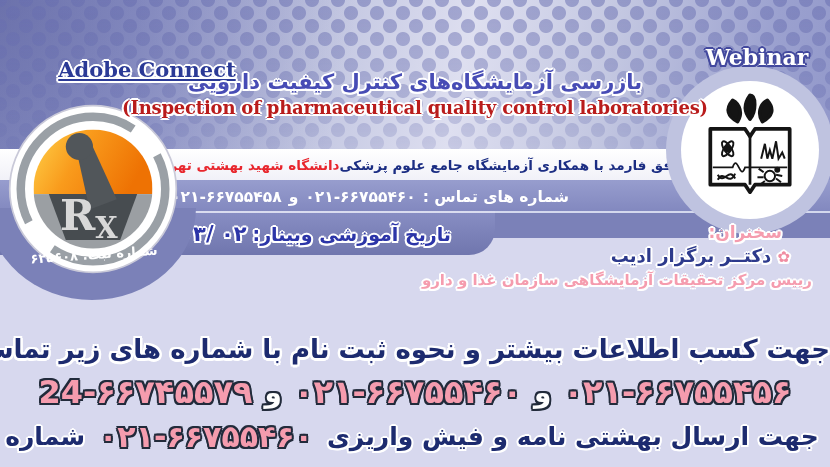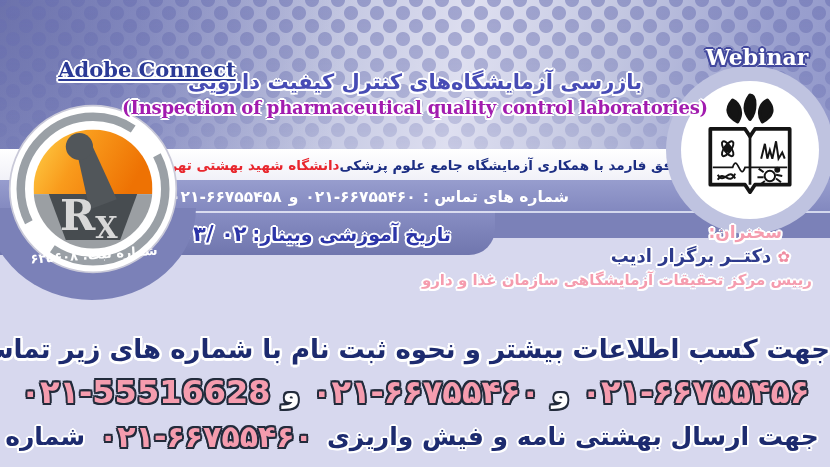--- a/index.html
+++ b/index.html
@@ -82,21 +82,21 @@
     text-shadow:2px 0 0 #43499e,-2px 0 0 #43499e,0 2px 0 #43499e,0 -2px 0 #43499e,1.5px 1.5px 0 #43499e,-1.5px 1.5px 0 #43499e,1.5px -1.5px 0 #43499e,-1.5px -1.5px 0 #43499e;
   }
   
   .title-fa{
     position:absolute; left:0; right:0; top:70px; z-index:6; text-align:center;
     direction:rtl; font-size:21px; font-weight:bold; color:#474cb5; white-space:nowrap;
   }
   .title-en{
     position:absolute; left:0; right:0; top:97px; z-index:6; text-align:center;
     font-family:"DejaVu Serif","Liberation Serif",serif;
-    font-size:18px; font-weight:bold; color:#a21caf; letter-spacing:-0.2px; white-space:nowrap;
+    font-size:18px; font-weight:bold; color:#b91c1c; letter-spacing:-0.2px; white-space:nowrap;
   }
   
   .rx-logo{ position:absolute; left:8px; top:104px; width:170px; height:170px; z-index:5; }
   .univ-halo{
     position:absolute; left:666px; top:66px; width:168px; height:168px; z-index:4;
     border-radius:50%; background:#bfc3e0;
   }
   .univ-circle{
     position:absolute; left:681px; top:81px; width:138px; height:138px; z-index:5;
     border-radius:50%; background:#ffffff; display:flex; align-items:center; justify-content:center;
@@ -230,21 +230,21 @@
     <div class="sp-role ow">رییس مرکز تحقیقات آزمایشگاهی سازمان غذا و دارو</div>
   </div>
 
   <div class="f-line1 ow">جهت کسب اطلاعات بیشتر و نحوه ثبت نام با شماره های زیر تماس بگیرید:</div>
 
   <div class="f-phones">
     <span class="num od">۰۲۱-۶۶۷۵۵۴۵۶</span>
     <span class="sep od">و</span>
     <span class="num od">۰۲۱-۶۶۷۵۵۴۶۰</span>
     <span class="sep od">و</span>
-    <span class="num od">۰۲۱-55516628</span>
+    <span class="num od">24-۶۶۷۴۵۵۷۹</span>
   </div>
 
   <div class="f-send">
     <span class="fa ow">شماره</span>
     <span class="num od">۰۲۱-۶۶۷۵۵۴۶۰</span>
     <span class="fa ow">جهت ارسال بهشتی نامه و فیش واریزی</span>
   </div>
 
 </div>
 

